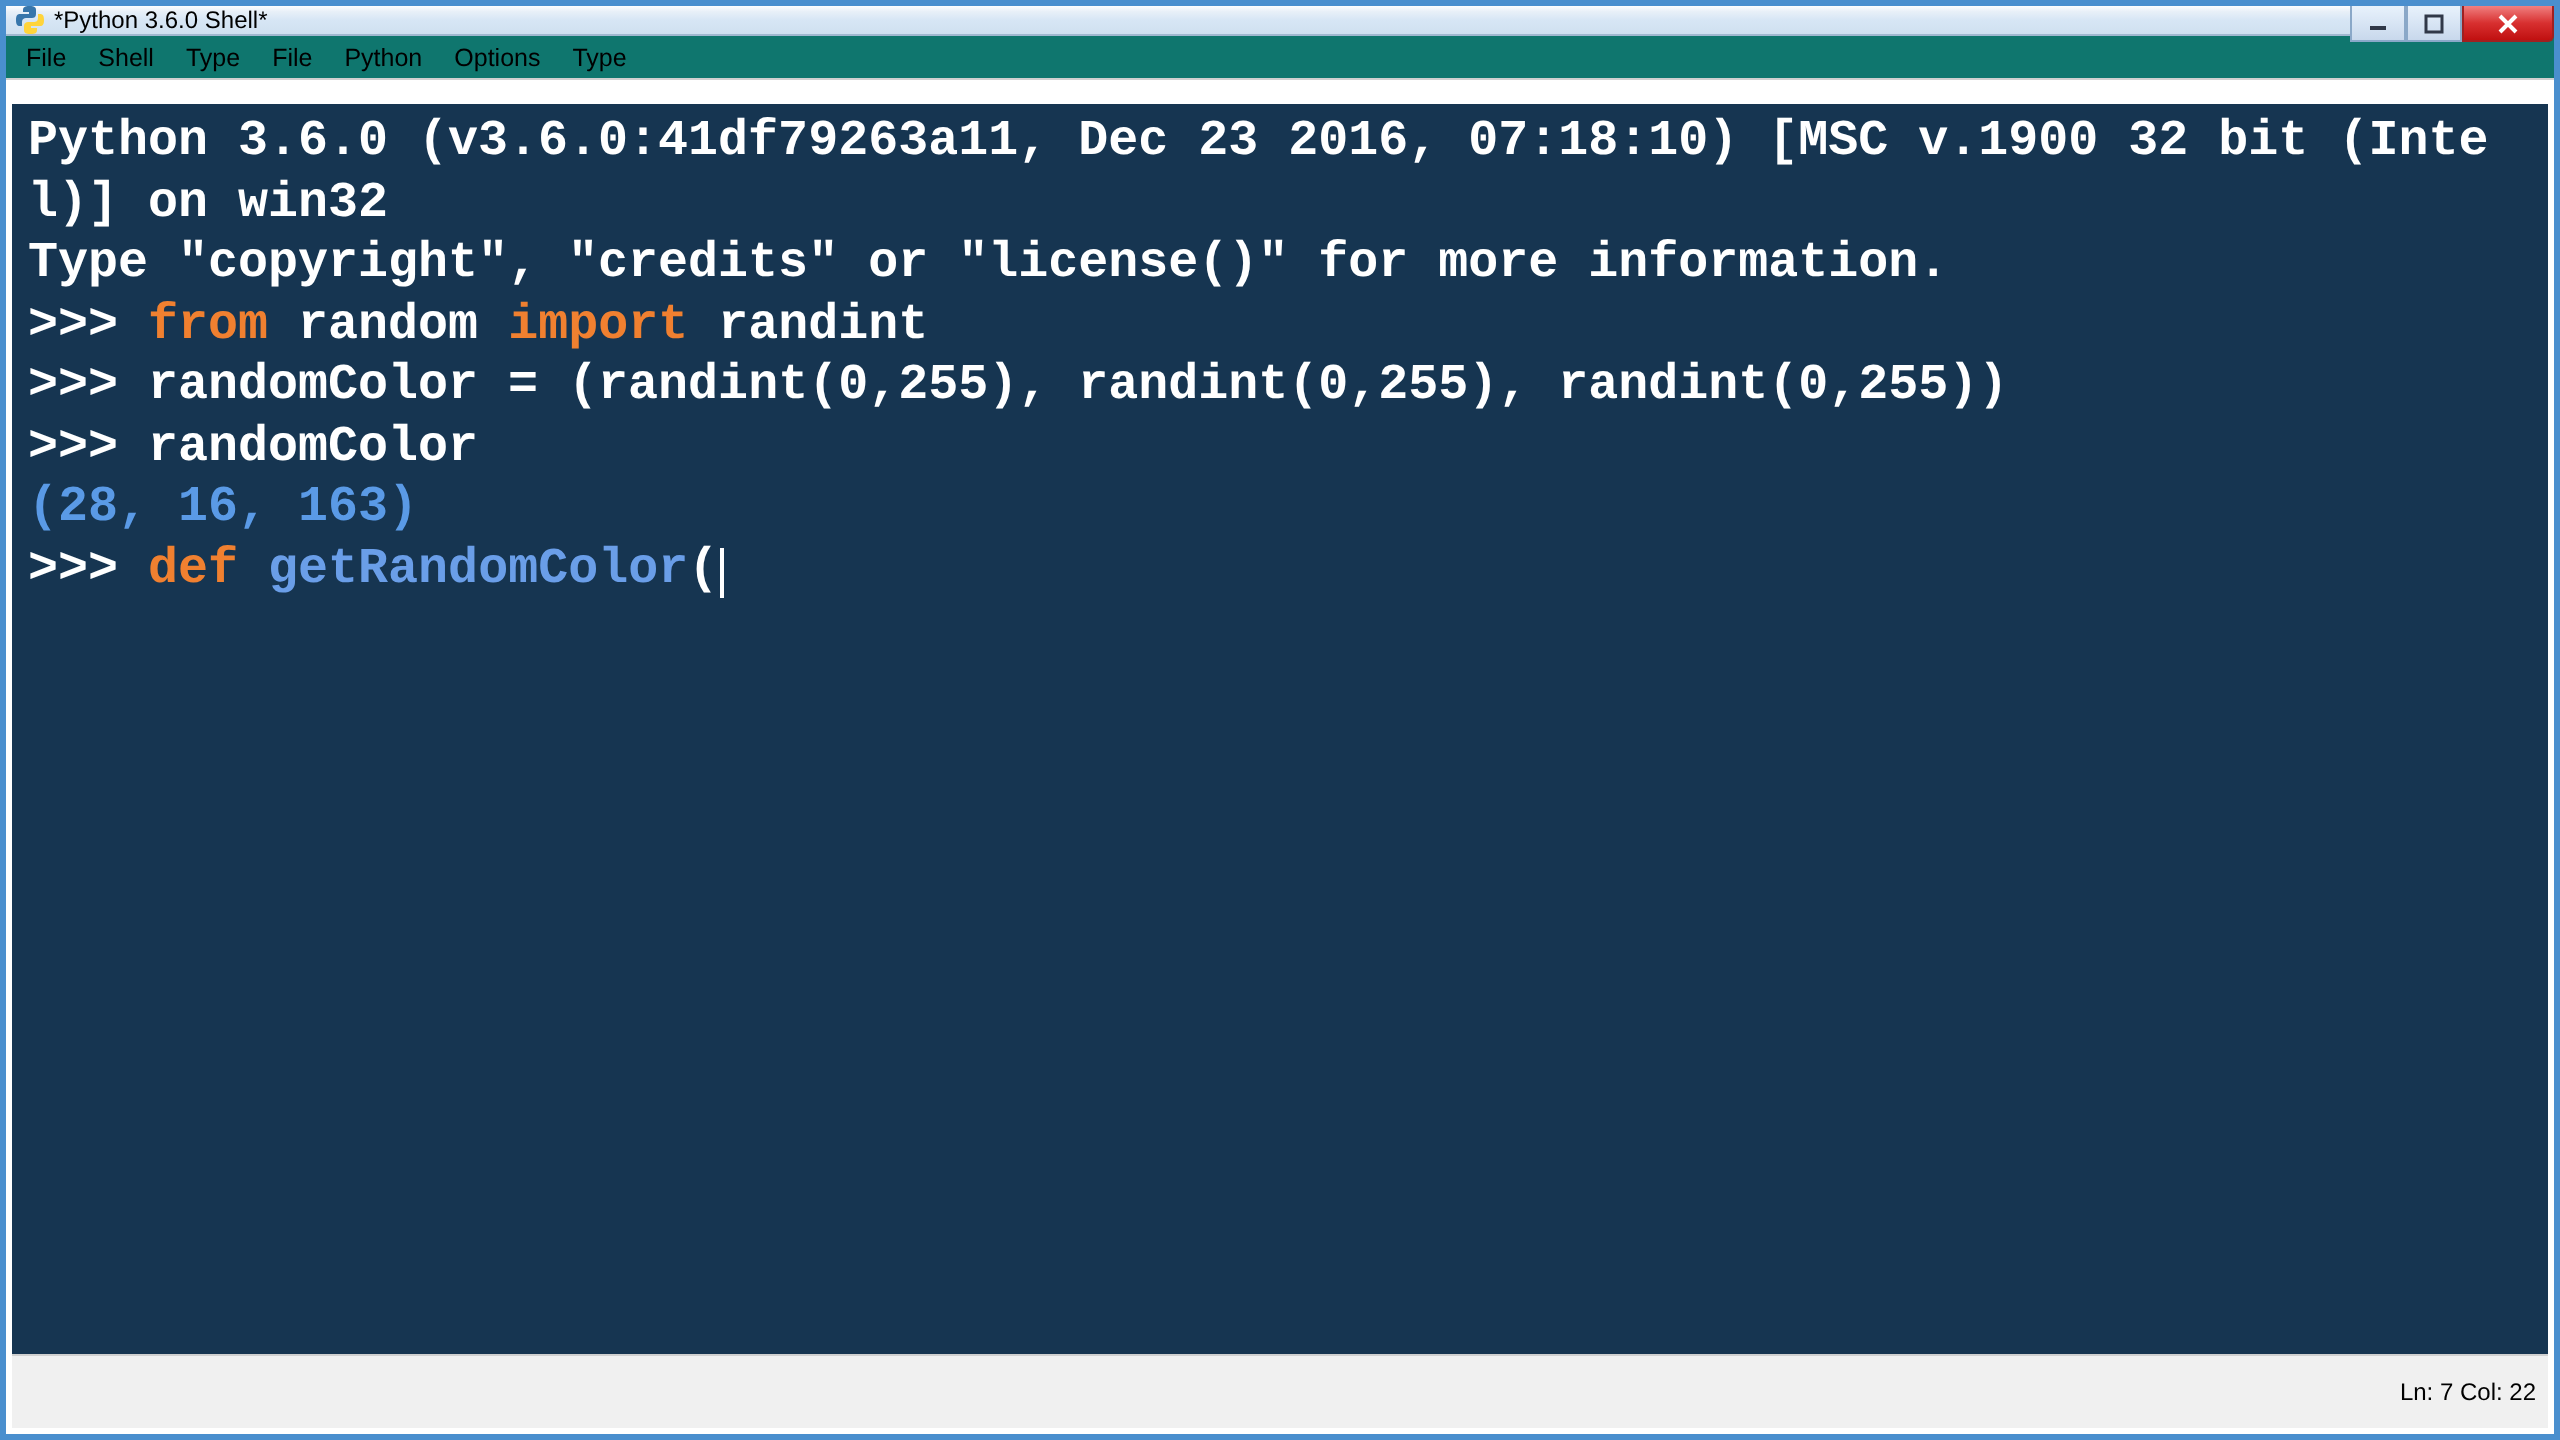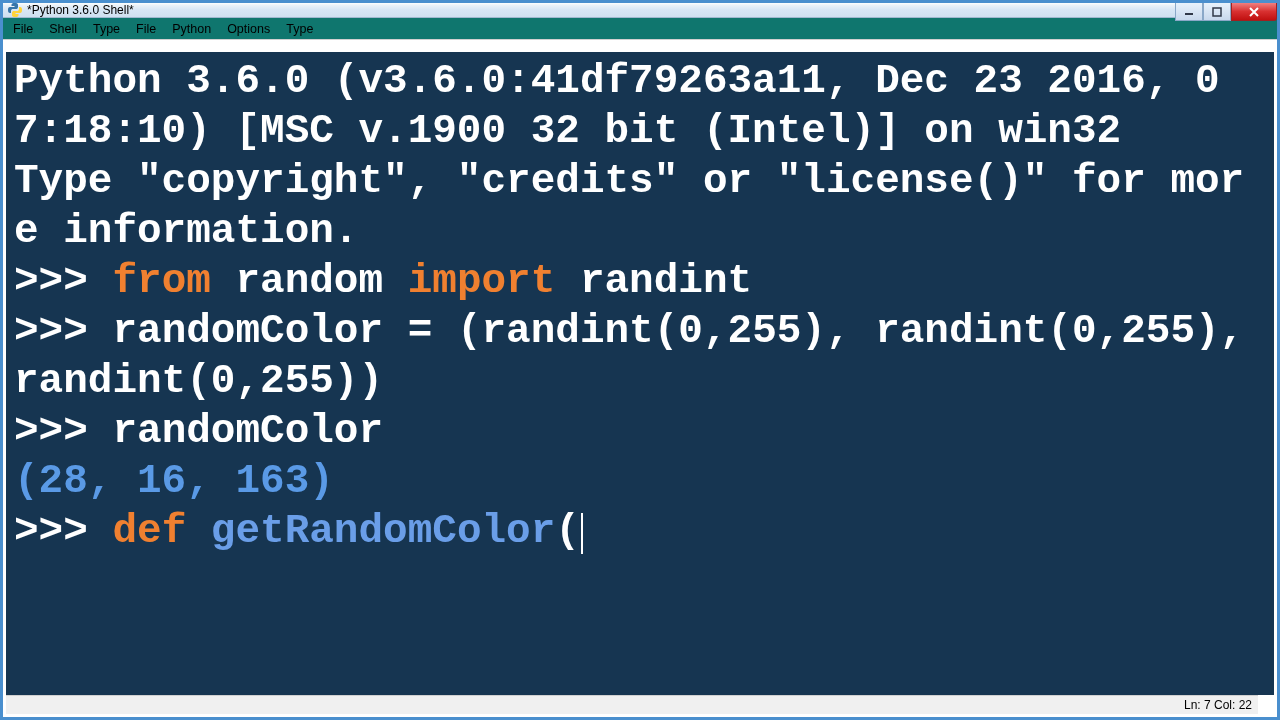--- a/index.html
+++ b/index.html
@@ -64,43 +64,43 @@
   .menu-item {
     padding: 2px 8px;
     cursor: default;
   }
   .terminal {
     position: absolute;
     top: 49px; left: 3px; right: 3px; bottom: 22px;
     background: #163551;
     color: #fff;
     font-family: "Consolas", "Courier New", monospace;
-    font-size: 41px;
+    font-size: 25px;
     font-weight: bold;
     line-height: 1.22;
     padding: 4px 8px 8px 8px;
     white-space: pre-wrap;
     word-break: break-all;
     overflow: hidden;
   }
   .kw-orange { color: #f08030; }
   .kw-blue { color: #5a9ae6; }
   .kw-name { color: #6a9ee8; font-weight: bold;}
   .prompt { color: #fff; }
   .cursor {
     display: inline-block;
     width: 2px; height: 1em;
     background: #fff;
     vertical-align: text-bottom;
     margin-left: 1px;
   }
   .statusbar {
     position: absolute;
-    left: 3px; right: 19px; bottom: 3px;
-    height: 19px;
+    left: 3px; right: 3px; bottom: 3px;
+    height: 37px;
     background: #f0f0f0;
     border-top: 1px solid #d0d0d0;
     font-size: 12px;
     display: flex;
     justify-content: flex-end;
     align-items: center;
     padding: 0 6px;
     color: #000;
   }
 </style>

